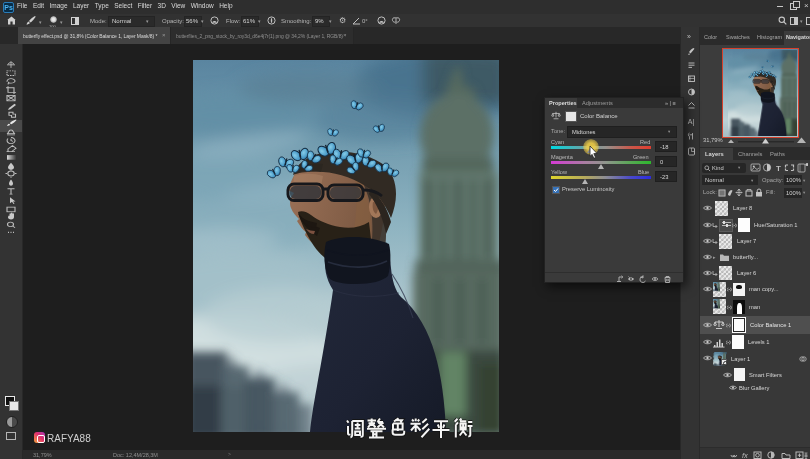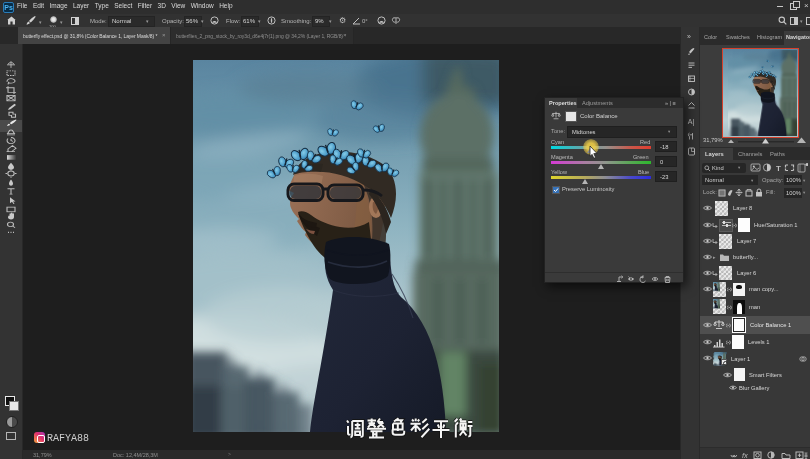--- a/index.html
+++ b/index.html
@@ -339,21 +339,21 @@
       </symbol>
  </defs>
 </svg>
 
 <svg class="ab" style="left:193px;top:60px;" width="306" height="372">
     <use href="#art"></use>
   </svg>
 
 <div class="ab" style="left:34px;top:432px;width:11px;height:11px;border-radius:3px;background:linear-gradient(45deg,#f5a93c,#e1306c 55%,#a734b8);"></div>
 <div class="ab" style="left:36.5px;top:434.5px;width:6px;height:6px;border:1px solid #fff;border-radius:2px;"></div>
-<div class="ab txt" style="left:47px;top:433px;font-size:10px;color:#cfcfcf;font-family:Liberation Mono, monospace;">RAFYA88</div>
+<div class="ab txt" style="left:47px;top:433px;font-size:10px;color:#cfcfcf;">RAFYA88</div>
 
 <div class="ab" style="left:23px;top:450px;width:657px;height:9px;background:#2a2a2a;">
   <div class="ab txt" style="left:10px;top:1.5px;font-size:5.5px;color:#8f8f8f;">31,79%</div>
   <div class="ab txt" style="left:90px;top:1.5px;font-size:5.5px;color:#8f8f8f;">Doc: 12,4M/28,3M</div>
   <div class="ab txt" style="left:205px;top:1px;font-size:5px;color:#777;">&gt;</div>
 </div>
 
 <svg class="ab" style="left:344px;top:417px;" width="130" height="24" viewBox="0 0 130 24" id="subtitle">
   <defs>
     <g id="cjk" fill="none" stroke-linecap="butt">

